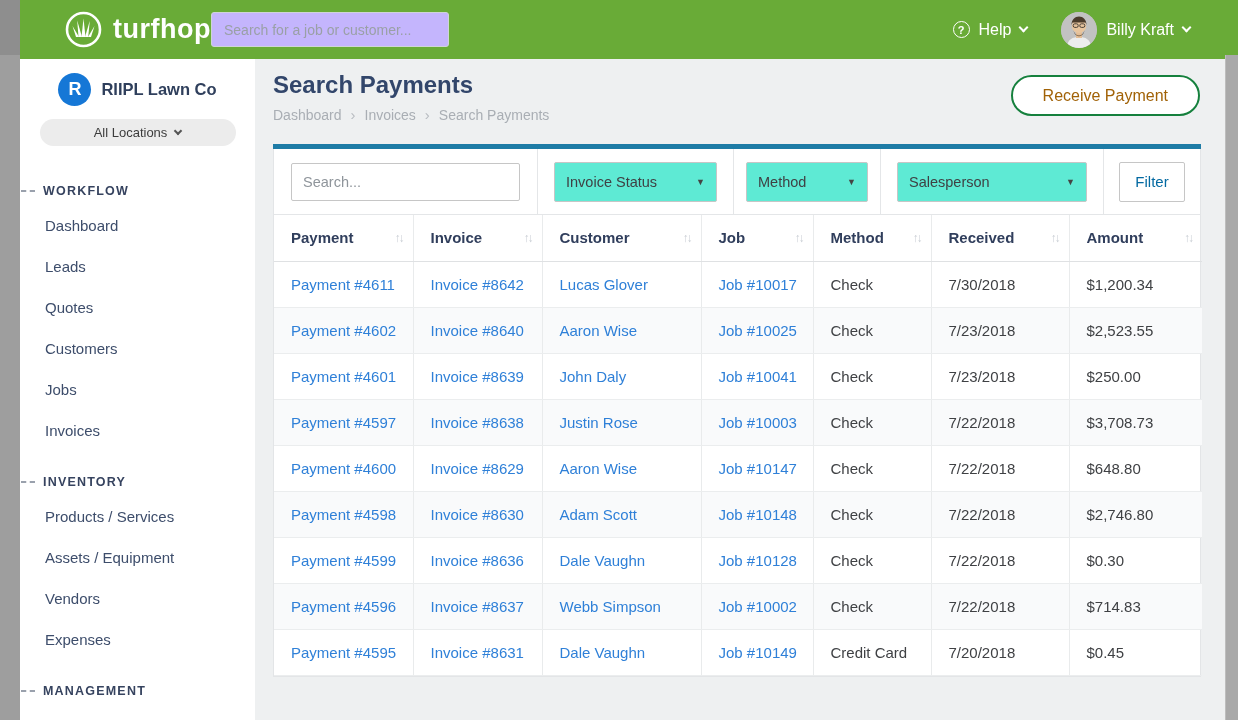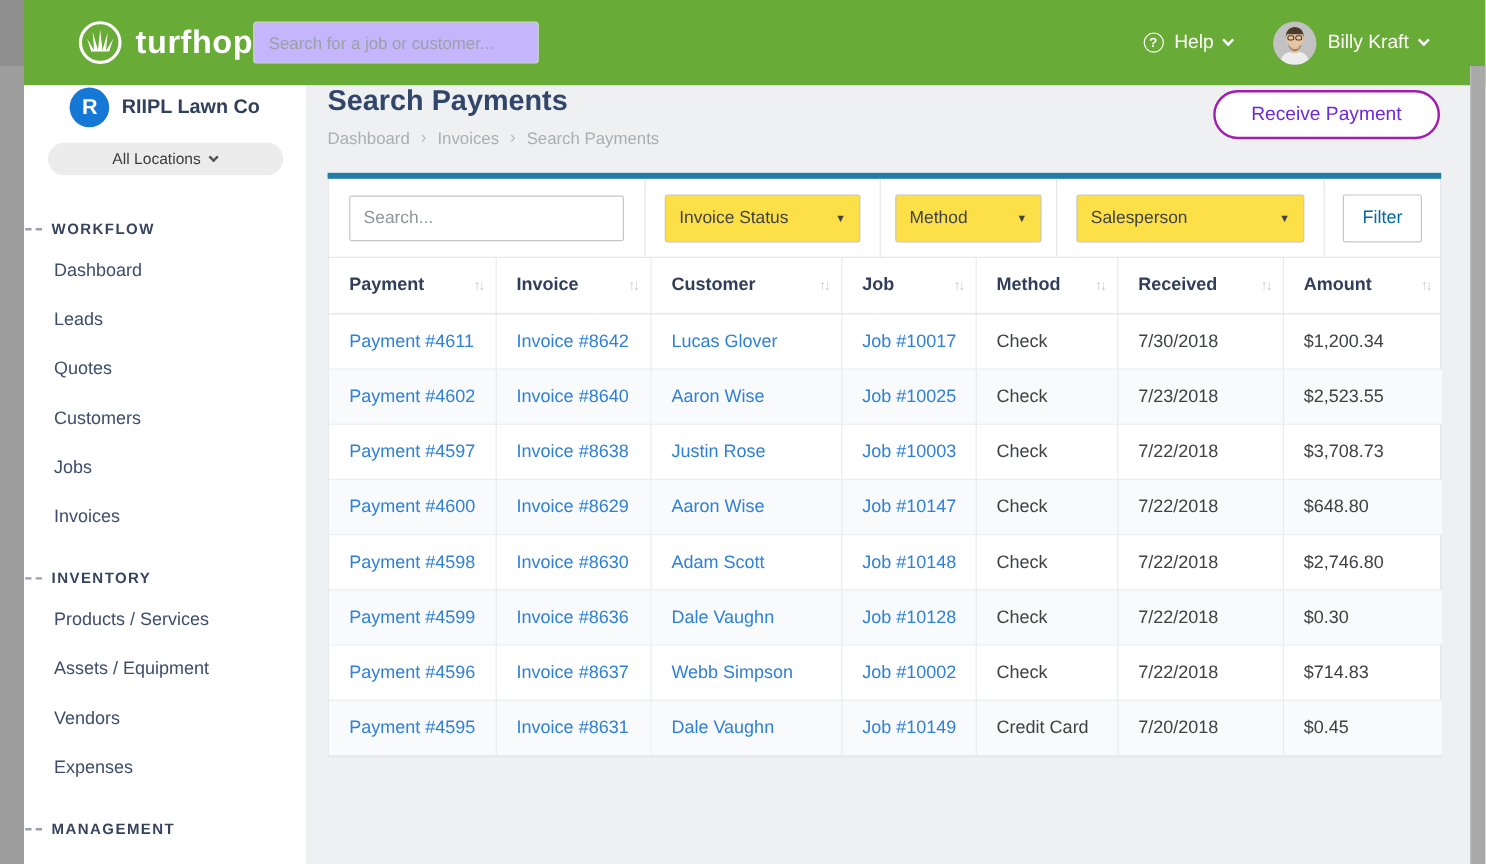--- a/index.html
+++ b/index.html
@@ -4,21 +4,21 @@
 <style>
   * { margin:0; padding:0; box-sizing:border-box; }
   html,body { width:1238px; height:720px; overflow:hidden; }
   body { font-family:"Liberation Sans","DejaVu Sans",sans-serif; background:#eef0f1; position:relative; }
 
   
   .left-strip { position:absolute; left:0; top:0; width:20px; height:720px; background:#9e9e9e; z-index:30; }
   .left-strip-top { height:55px; background:#8e8e8e; }
 
   
-  header { position:absolute; left:20px; top:0; right:0; height:71px; background:#69ab37; display:flex; align-items:center; z-index:20; }
+  header { position:absolute; left:20px; top:0; right:0; height:59px; background:#69ab37; display:flex; align-items:center; z-index:20; }
   .brand { display:flex; align-items:center; gap:10px; margin-left:44px; cursor:pointer; }
   .brand-name { color:#fff; font-size:27px; font-weight:700; letter-spacing:.5px; }
   .global-search { width:238px; height:35px; border:1px solid #cfd4d8; border-radius:3px; background:#c4b5fd; padding:0 12px; font-size:14px; color:#444; font-family:inherit; }
   .global-search::placeholder { color:#9aa0a6; }
   .header-right { margin-left:auto; display:flex; align-items:center; margin-right:48px; gap:34px; }
   .help-menu, .user-menu { display:flex; align-items:center; gap:9px; color:#fff; font-size:16px; cursor:pointer; }
   .qmark { width:17px; height:17px; border:1.5px solid #fff; border-radius:50%; display:inline-flex; align-items:center; justify-content:center; font-size:11px; font-weight:700; }
   .chev { width:7px; height:7px; border-right:2px solid #fff; border-bottom:2px solid #fff; transform:rotate(45deg); margin-top:-4px; }
   .avatar { width:36px; height:36px; border-radius:50%; overflow:hidden; background:#bfbfbf; flex:0 0 auto; }
 
@@ -34,36 +34,36 @@
   .dashes { position:absolute; left:1px; top:6px; width:14px; border-top:2px dashed #9aa1ad; }
   .nav-item { height:41px; line-height:41px; padding-left:25px; color:#3d4d6b; font-size:15px; cursor:pointer; }
 
   
   main { position:absolute; left:255px; top:55px; right:13px; bottom:0; background:#eef0f1; overflow:hidden; }
   .page-head { position:relative; padding:16px 0 0 18px; }
   h1.page-title { color:#32466b; font-size:24px; font-weight:700; }
   .breadcrumb { margin-top:7px; margin-bottom:22px; font-size:14px; color:#a9aeb4; display:flex; align-items:center; gap:9px; }
   .bc-item { color:#a9aeb4; }
   .bc-sep { color:#b8bcc1; font-size:15px; }
-  .receive-btn { position:absolute; right:25px; top:20px; height:41px; padding:0 30px; border:2px solid #a21caf; border-radius:21px; background:#fff; color:#6d28d9; font-size:16px; font-family:inherit; cursor:pointer; }
+  .receive-btn { position:absolute; right:25px; top:20px; height:41px; padding:0 30px; border:2px solid #15803d; border-radius:21px; background:#fff; color:#a16207; font-size:16px; font-family:inherit; cursor:pointer; }
 
   
   .card { margin-left:18px; width:928px; background:#fff; border:1px solid #e3e5e7; border-top:none; }
   .accent { height:5px; background:#1e7ca6; margin:-1px -1px 0; }
   .filters { display:flex; height:66px; border-bottom:1px solid #e4e6e8; }
   .fcell { display:flex; align-items:center; border-right:1px solid #e4e6e8; }
   .fcell:last-child { border-right:none; }
   .fc-search { width:264px; padding:16px 17px; }
   .fc-status { width:196px; padding:0 16px; }
   .fc-method { width:147px; padding:0 12px; }
   .fc-sales  { width:223px; padding:0 16px; }
   .fc-filter { flex:1; justify-content:center; }
   .table-search { width:100%; height:38px; border:1px solid #c6c6c6; border-radius:2px; padding:0 11px; font-size:14.5px; color:#444; font-family:inherit; }
   .table-search::placeholder { color:#8f959b; }
-  .fselect { width:100%; height:40px; border:1px solid #c6c6c6; border-radius:2px; background:#fde047; display:flex; align-items:center; justify-content:space-between; padding:0 11px; font-size:14.5px; color:#3f4144; cursor:pointer; }
+  .fselect { width:100%; height:40px; border:1px solid #c6c6c6; border-radius:2px; background:#5eead4; display:flex; align-items:center; justify-content:space-between; padding:0 11px; font-size:14.5px; color:#3f4144; cursor:pointer; }
   .tri { font-size:9px; color:#444; }
   .filter-btn { width:66px; height:40px; border:1px solid #c6c6c6; border-radius:2px; background:#fff; color:#0369a1; font-size:15px; font-family:inherit; cursor:pointer; }
 
   
   table { width:100%; border-collapse:collapse; table-layout:fixed; }
   th, td { text-align:left; padding:0 0 0 17px; height:46px; border-right:1px solid #e9ebec; overflow:hidden; white-space:nowrap; }
   th:last-child, td:last-child { border-right:none; }
   thead th { color:#303e5c; font-size:15px; font-weight:700; border-bottom:1px solid #dfe1e3; position:relative; cursor:pointer; }
   .sort { position:absolute; right:10px; top:50%; transform:translateY(-50%); color:#c9ced4; font-size:12px; letter-spacing:-2px; font-weight:400; }
   tbody td { font-size:15px; color:#3f4144; border-bottom:1px solid #ebedee; }
@@ -237,20 +237,29 @@
           <tr>
             <td><span class="cell-link">Payment #4602</span></td>
             <td><span class="cell-link">Invoice #8640</span></td>
             <td><span class="cell-link">Aaron Wise</span></td>
             <td><span class="cell-link">Job #10025</span></td>
             <td>Check</td>
             <td>7/23/2018</td>
             <td>$2,523.55</td>
           </tr>
           <tr>
+            <td><span class="cell-link">Payment #4601</span></td>
+            <td><span class="cell-link">Invoice #8639</span></td>
+            <td><span class="cell-link">John Daly</span></td>
+            <td><span class="cell-link">Job #10041</span></td>
+            <td>Check</td>
+            <td>7/23/2018</td>
+            <td>$250.00</td>
+          </tr>
+          <tr>
             <td><span class="cell-link">Payment #4597</span></td>
             <td><span class="cell-link">Invoice #8638</span></td>
             <td><span class="cell-link">Justin Rose</span></td>
             <td><span class="cell-link">Job #10003</span></td>
             <td>Check</td>
             <td>7/22/2018</td>
             <td>$3,708.73</td>
           </tr>
           <tr>
             <td><span class="cell-link">Payment #4600</span></td>

